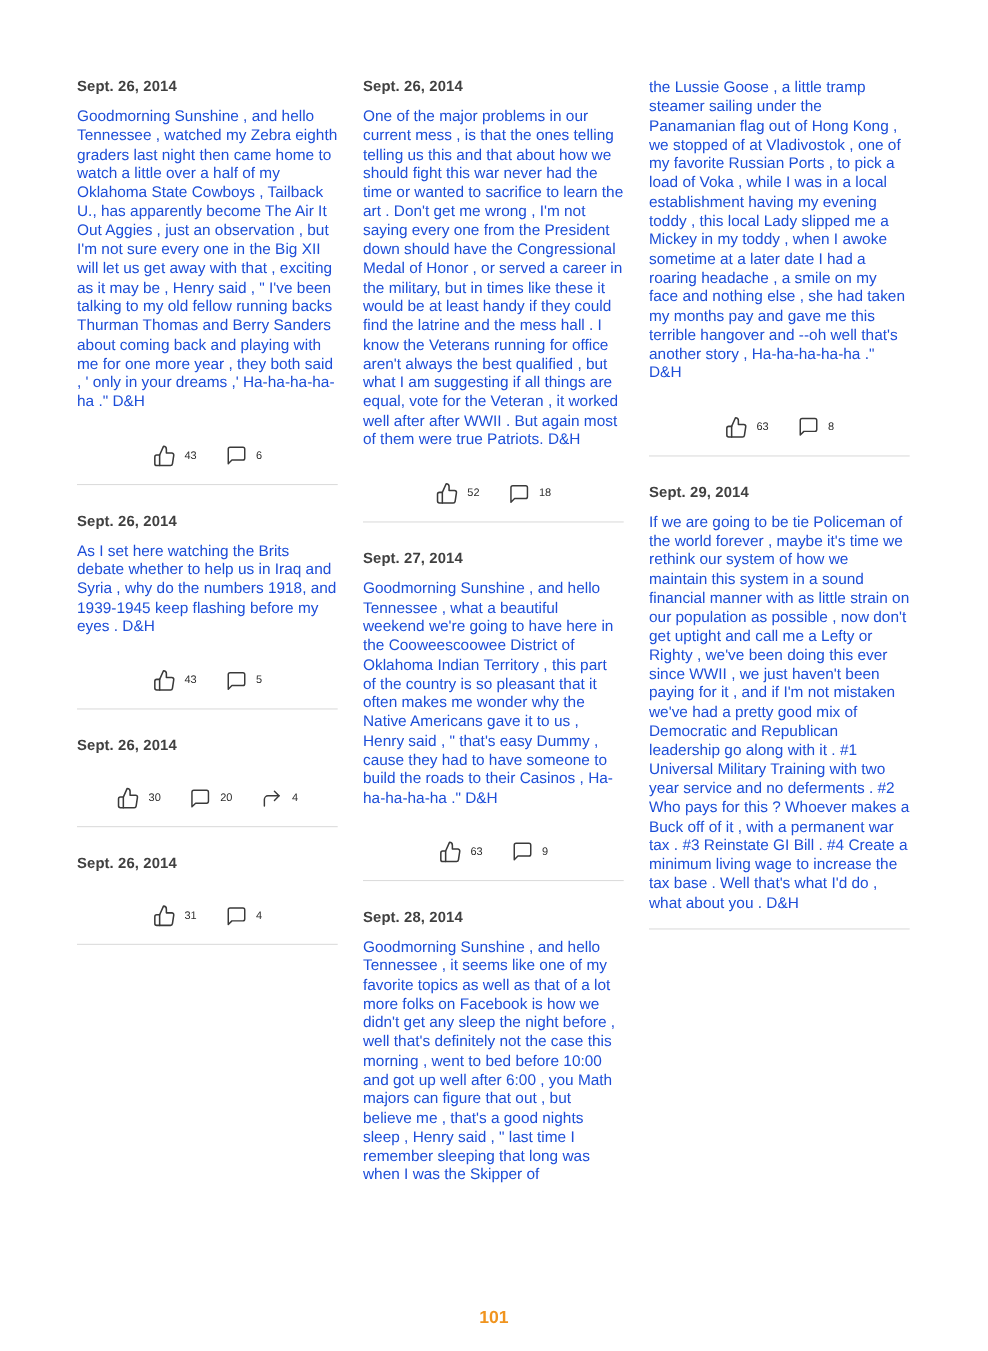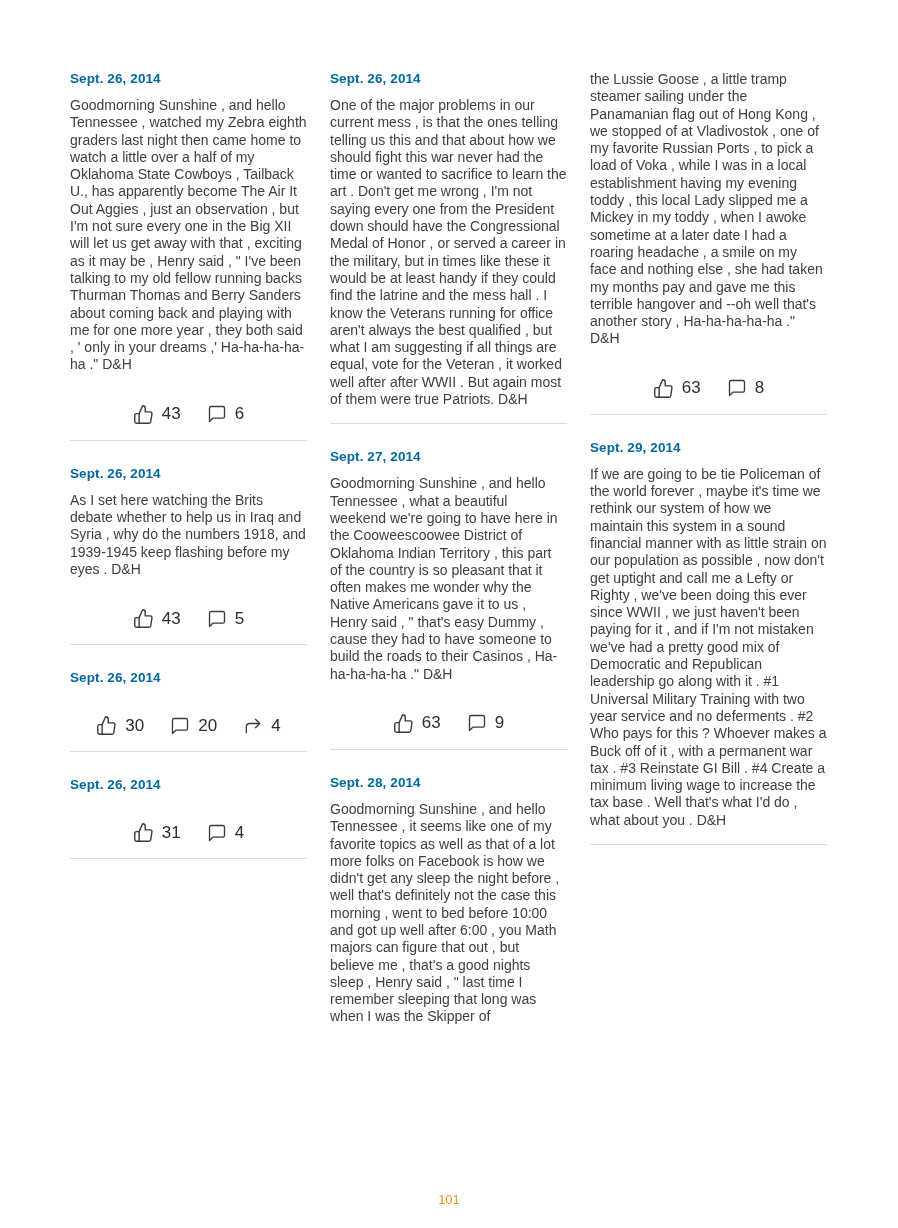--- a/index.html
+++ b/index.html
@@ -9,34 +9,34 @@
     background: #ffffff;
     font-family: "Liberation Sans", sans-serif;
     position: relative;
     overflow: hidden;
   }
   .columns { display: flex; gap: 23px; padding: 71px 70px 0 70px; }
   .col { width: 237px; flex: 0 0 237px; }
   .post { display: block; }
   .date {
     margin: 0 0 11px 0;
-    font-size: 13.5px; font-weight: 700; color: #0369a1; letter-spacing: .1px;
+    font-size: 13.5px; font-weight: 700; color: #404040; letter-spacing: .1px;
   }
   .body {
     margin: 0;
-    font-size: 14px; line-height: 17.3px; color: #404040;
+    font-size: 14px; line-height: 17.3px; color: #1d4ed8;
   }
   .body + .body { }
   .stats { display: flex; justify-content: center; align-items: center; gap: 26px; margin-top: 30px; }
   .stat { display: inline-flex; align-items: center; gap: 8px; cursor: pointer; }
   .stat .icon { display: inline-flex; align-items: center; }
-  .stat .count { font-size: 17px; color: #2e2e2e; }
+  .stat .count { font-size: 10px; color: #2e2e2e; }
   hr.sep { border: none; border-top: 1px solid #dcdcdc; margin: 15px 0 25px 0; }
   .footer { position: absolute; left: 0; right: 0; bottom: 20px; text-align: center; }
-  .pagenum { font-size: 13px; font-weight: 400; }
+  .pagenum { font-size: 16px; font-weight: 700; }
 </style>
 </head>
 <body>
 
 <div class="sheet">
   <main class="columns">
     <section class="col">
         <article class="post">
           <h3 class="date">Sept. 26, 2014</h3>
           <p class="body">Goodmorning Sunshine , and hello Tennessee , watched my Zebra eighth graders last night then came home to watch a little over a half of my Oklahoma State Cowboys , Tailback U., has apparently become The Air It Out Aggies , just an observation , but I'm not sure every one in the Big XII will let us get away with that , exciting as it may be , Henry said , " I've been talking to my old fellow running backs Thurman Thomas and Berry Sanders about coming back and playing with me for one more year , they both said , ' only in your dreams ,' Ha-ha-ha-ha-ha ." D&amp;H</p>
@@ -138,20 +138,39 @@
               <span class="count">4</span>
             </span>
           </div>
           <hr class="sep">
         </article>
       </section>
     <section class="col">
         <article class="post">
           <h3 class="date">Sept. 26, 2014</h3>
           <p class="body">One of the major problems in our current mess , is that the ones telling telling us this and that about how we should fight this war never had the time or wanted to sacrifice to learn the art . Don't get me wrong , I'm not saying every one from the President down should have the Congressional Medal of Honor , or served a career in the military, but in times like these it would be at least handy if they could find the latrine and the mess hall . I know the Veterans running for office aren't always the best qualified , but what I am suggesting if all things are equal, vote for the Veteran , it worked well after after WWII . But again most of them were true Patriots. D&amp;H</p>
+          <div class="stats">
+            <span class="stat">
+              <span class="icon">
+                <svg viewBox="0 0 24 24" width="21" height="21" fill="none" stroke="#3a3a3a" stroke-width="1.6" stroke-linecap="round" stroke-linejoin="round">
+                  <path d="M14 9V5a3 3 0 0 0-3-3l-4 9v11h11.28a2 2 0 0 0 2-1.7l1.38-9a2 2 0 0 0-2-2.3z"></path>
+                  <path d="M7 22H4a2 2 0 0 1-2-2v-7a2 2 0 0 1 2-2h3"></path>
+                </svg>
+              </span>
+              <span class="count">52</span>
+            </span>
+            <span class="stat">
+              <span class="icon">
+                <svg viewBox="0 0 24 24" width="20" height="20" fill="none" stroke="#3a3a3a" stroke-width="1.6" stroke-linejoin="round">
+                  <path d="M21 15a2 2 0 0 1-2 2H7l-4 4V5a2 2 0 0 1 2-2h14a2 2 0 0 1 2 2z"></path>
+                </svg>
+              </span>
+              <span class="count">18</span>
+            </span>
+          </div>
           <hr class="sep">
         </article>
         <article class="post">
           <h3 class="date">Sept. 27, 2014</h3>
           <p class="body">Goodmorning Sunshine , and hello Tennessee , what a beautiful weekend we're going to have here in the Cooweescoowee District of Oklahoma Indian Territory , this part of the country is so pleasant that it often makes me wonder why the Native Americans gave it to us , Henry said , " that's easy Dummy , cause they had to have someone to build the roads to their Casinos , Ha-ha-ha-ha-ha ." D&amp;H</p>
           <div class="stats">
             <span class="stat">
               <span class="icon">
                 <svg viewBox="0 0 24 24" width="21" height="21" fill="none" stroke="#3a3a3a" stroke-width="1.6" stroke-linecap="round" stroke-linejoin="round">
                   <path d="M14 9V5a3 3 0 0 0-3-3l-4 9v11h11.28a2 2 0 0 0 2-1.7l1.38-9a2 2 0 0 0-2-2.3z"></path>

